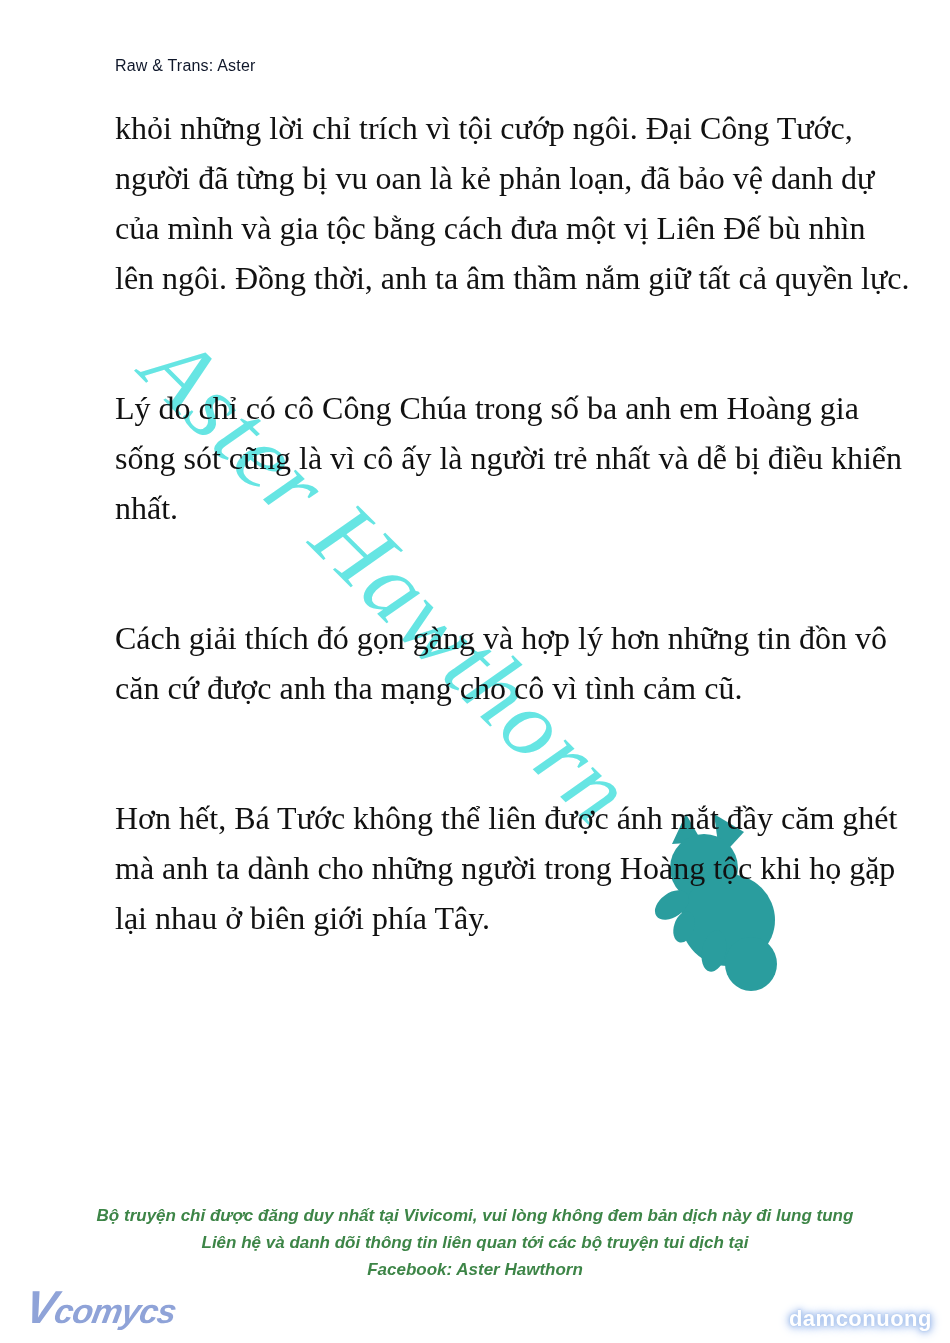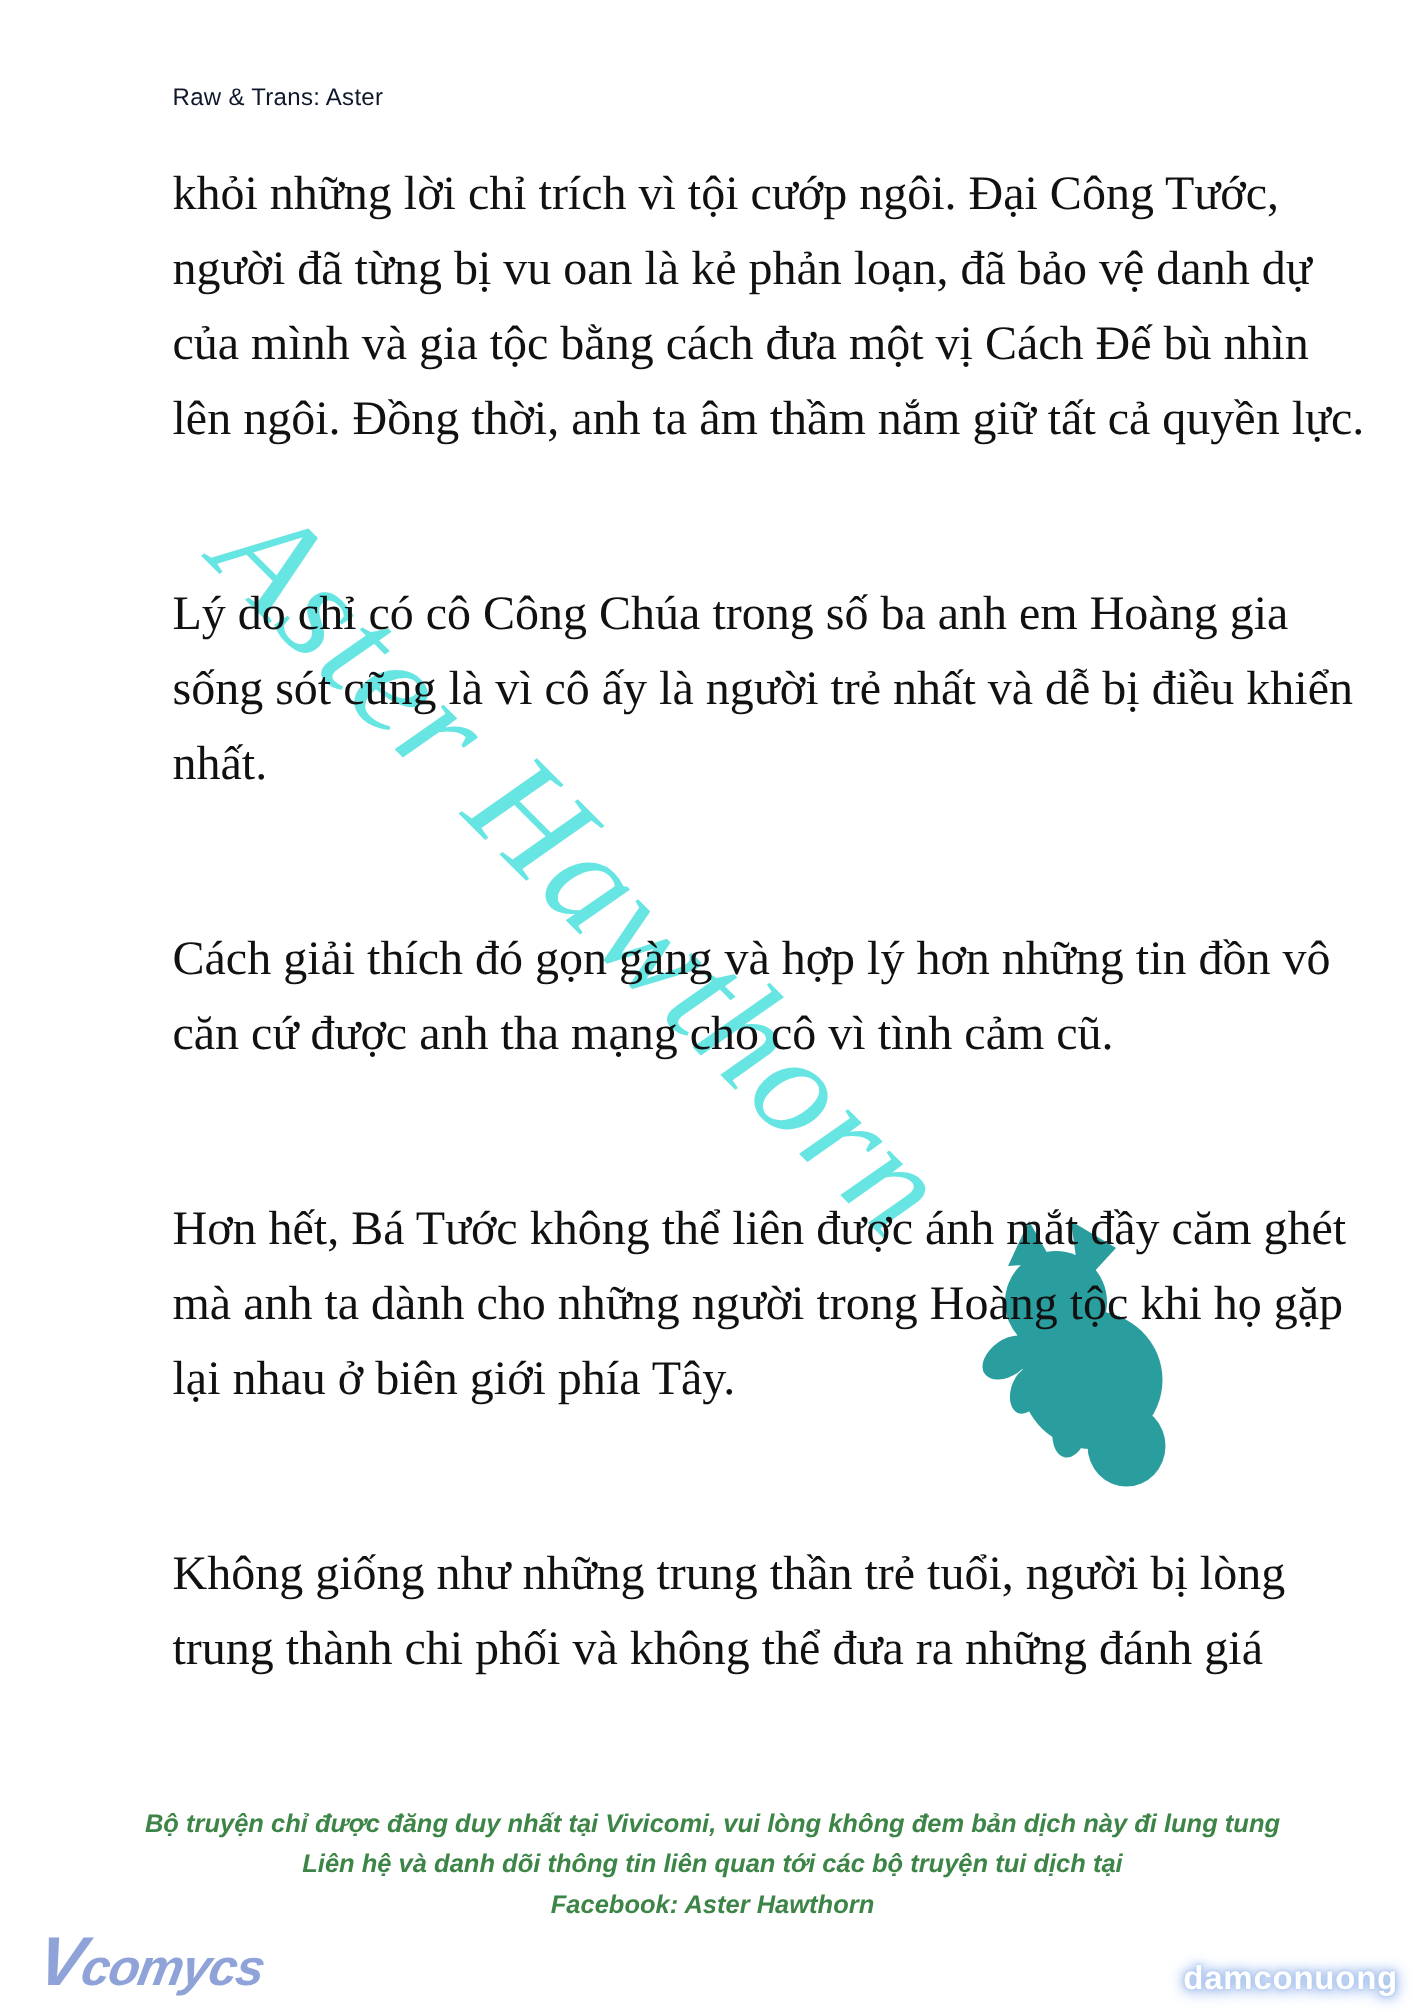--- a/index.html
+++ b/index.html
@@ -139,41 +139,37 @@
     <ellipse cx="32" cy="119" rx="10" ry="16" transform="rotate(18 32 119)"></ellipse>
     <ellipse cx="62" cy="143" rx="12" ry="21" transform="rotate(12 62 143)"></ellipse>
     <ellipse cx="99" cy="156" rx="26" ry="27"></ellipse>
   </g>
 </svg>
 
 <div class="content">
   <div class="para">
     <div class="line">khỏi những lời chỉ trích vì tội cướp ngôi. Đại Công Tước,</div>
     <div class="line">người đã từng bị vu oan là kẻ phản loạn, đã bảo vệ danh dự</div>
-    <div class="line">của mình và gia tộc bằng cách đưa một vị Cách Đế bù nhìn</div>
+    <div class="line">của mình và gia tộc bằng cách đưa một vị Liên Đế bù nhìn</div>
     <div class="line">lên ngôi. Đồng thời, anh ta âm thầm nắm giữ tất cả quyền lực.</div>
   </div>
   <div class="para">
     <div class="line">Lý do chỉ có cô Công Chúa trong số ba anh em Hoàng gia</div>
     <div class="line">sống sót cũng là vì cô ấy là người trẻ nhất và dễ bị điều khiển</div>
     <div class="line">nhất.</div>
   </div>
   <div class="para">
     <div class="line">Cách giải thích đó gọn gàng và hợp lý hơn những tin đồn vô</div>
     <div class="line">căn cứ được anh tha mạng cho cô vì tình cảm cũ.</div>
   </div>
   <div class="para">
     <div class="line">Hơn hết, Bá Tước không thể liên được ánh mắt đầy căm ghét</div>
     <div class="line">mà anh ta dành cho những người trong Hoàng tộc khi họ gặp</div>
     <div class="line">lại nhau ở biên giới phía Tây.</div>
   </div>
-  <div class="para">
-    <div class="line">Không giống như những trung thần trẻ tuổi, người bị lòng</div>
-    <div class="line">trung thành chi phối và không thể đưa ra những đánh giá</div>
-  </div>
 </div>
 
 <div class="notice">
   <div class="n-line">Bộ truyện chỉ được đăng duy nhất tại Vivicomi, vui lòng không đem bản dịch này đi lung tung</div>
   <div class="n-line">Liên hệ và danh dõi thông tin liên quan tới các bộ truyện tui dịch tại</div>
   <div class="n-line">Facebook: Aster Hawthorn</div>
 </div>
 
 <div class="logo-left">
   <span class="cap">V</span><span class="rest">comycs</span>

